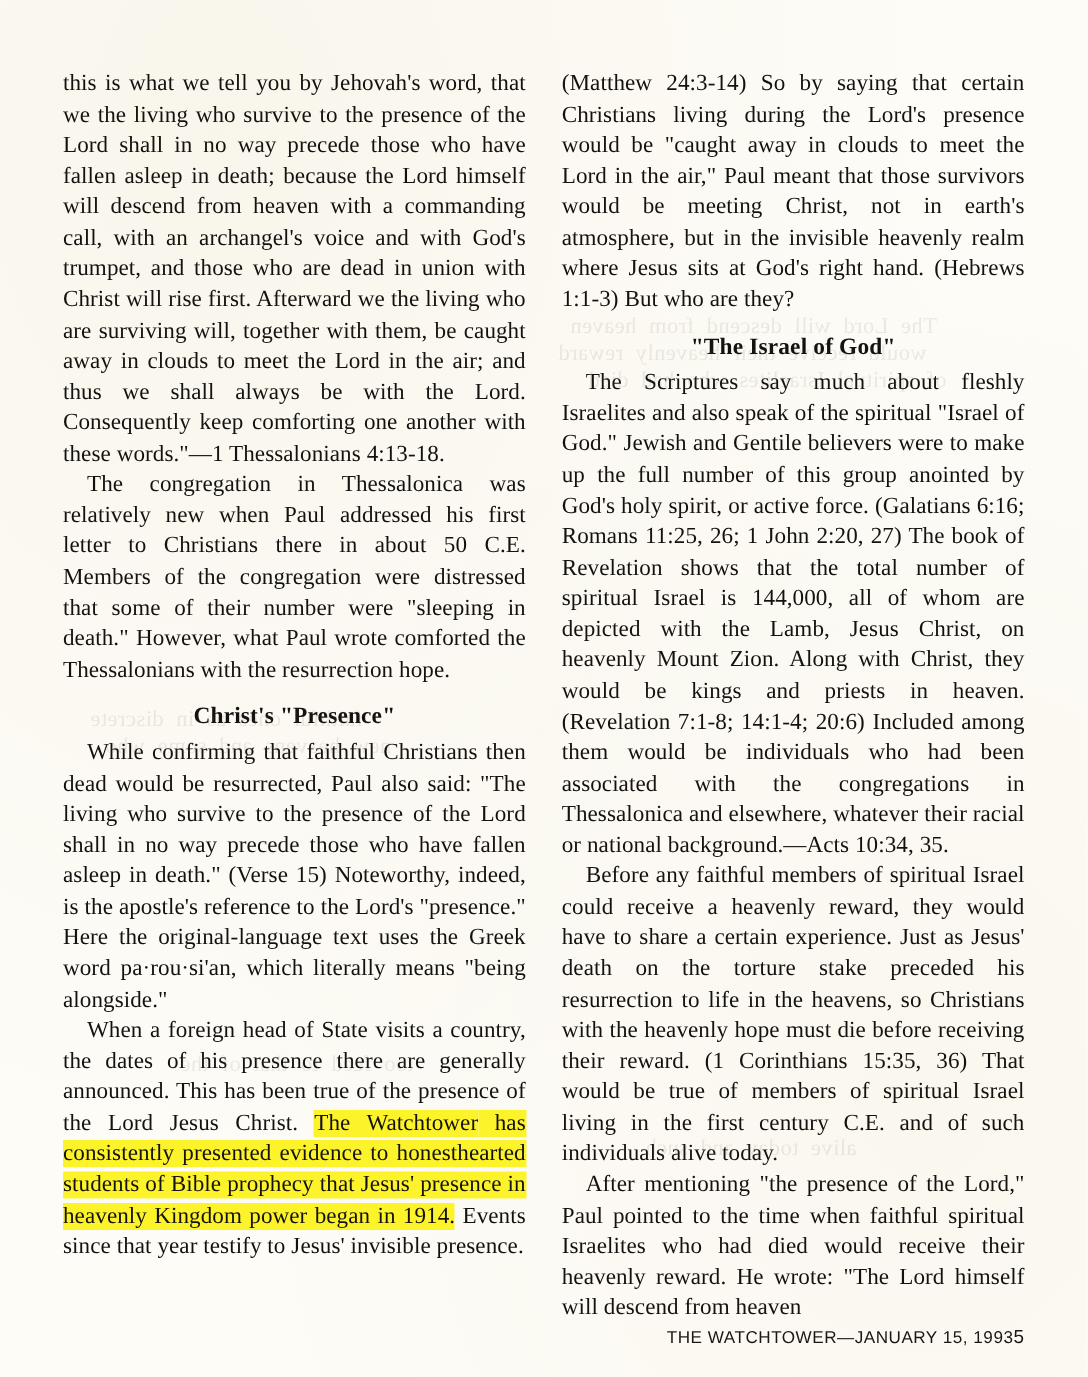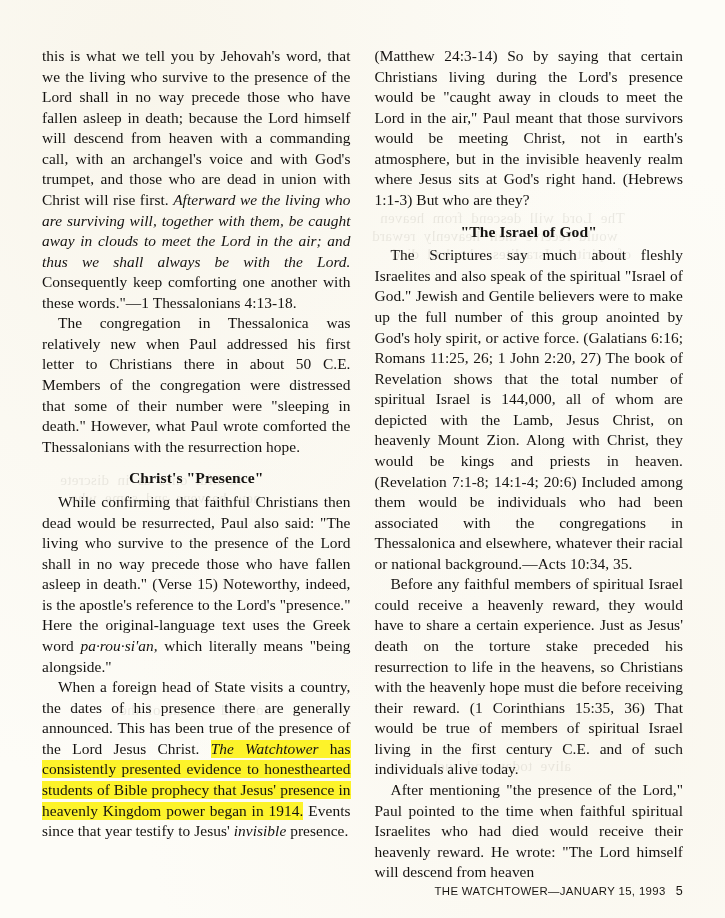--- a/index.html
+++ b/index.html
@@ -48,37 +48,35 @@
   }
   .subhead {
     text-align: center;
     font-weight: bold;
     font-size: 15.6px;
     margin: 11px 0 3px 0;
     text-indent: 0;
     letter-spacing: 0.1px;
   }
   .ital {
-    font-style: italic;
   }
   .hl {
     background: #fdf32a;
     box-decoration-break: clone;
     -webkit-box-decoration-break: clone;
     padding: 0 0 1px 0;
   }
   .footer {
     position: absolute;
     left: 42px;
     right: 42px;
     bottom: 20px;
     display: flex;
     justify-content: flex-end;
     align-items: baseline;
-    gap: 10px;
     font-family: "Liberation Sans", sans-serif;
     font-size: 11.4px;
     letter-spacing: 0.35px;
     color: #1a1713;
   }
   .footer .pagenum {
     font-size: 12.6px;
     font-weight: normal;
   }
   

